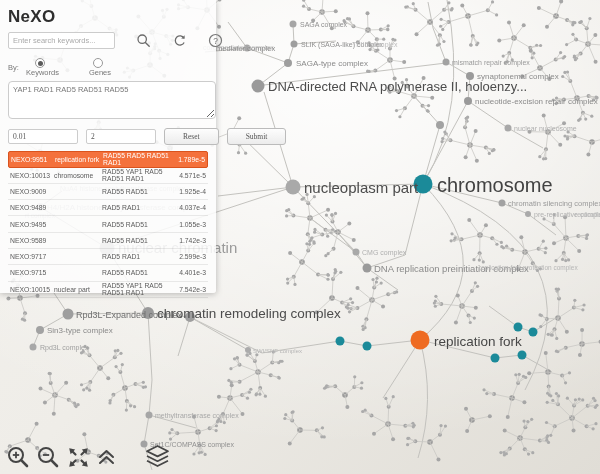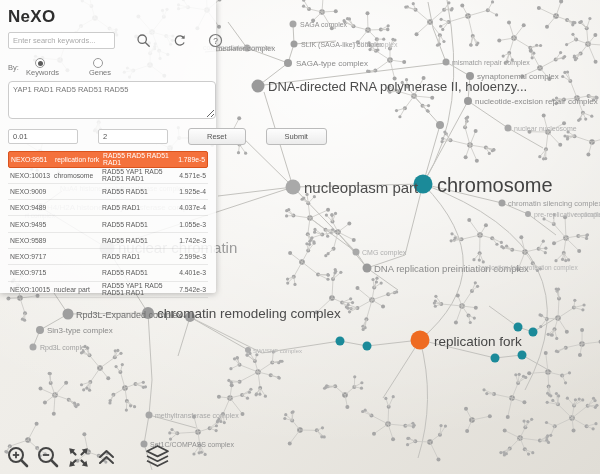--- a/index.html
+++ b/index.html
@@ -34,21 +34,21 @@
   .radio-row{display:flex;align-items:center;margin-top:9px;font-size:7.5px;color:#777;}
   .radio-row .bylab{width:18px;}
   .radio{width:8px;height:8px;border:1px solid #999;border-radius:50%;background:#fff;display:inline-block;position:relative;margin-right:4px;flex:0 0 auto;}
   .radio.sel::after{content:"";position:absolute;left:1.5px;top:1.5px;width:5px;height:5px;border-radius:50%;background:#5a5a5a;}
   .radio-opt{display:flex;align-items:center;margin-right:30px;cursor:pointer;flex-direction:column;}
   .te-heading{margin-top:15px;font-size:9.5px;color:#8a8a8a;}
   .gene-textarea{
     margin-top:4px;width:198px;height:30px;border:1px solid #ccc;border-radius:4px;background:#fff;
     font-size:7.5px;color:#777;padding:3px 4px;resize:both;outline:none;font-family:inherit;
   }
-  .params-row{display:flex;align-items:center;gap:20px;margin-top:5px;}
+  .params-row{display:flex;align-items:center;gap:8px;margin-top:5px;font-family:Liberation Serif, serif;}
   .param-input{width:60px;height:13px;border:1px solid #ccc;border-radius:2px;background:#fff;font-size:7.5px;color:#555;padding:0 4px;outline:none;font-family:inherit;}
   .pbtn{
     height:17px;border:1px solid #bbb;border-radius:3px;background:linear-gradient(#fdfdfd,#ececec);
     font-size:7.5px;color:#555;padding:0 18px;cursor:pointer;font-family:inherit;
   }
   .results{margin-top:6px;}
   .rrow{
     display:flex;align-items:center;height:15.3px;border-bottom:1px solid rgba(0,0,0,0.08);
     font-size:6.8px;color:#5a5a5a;cursor:pointer;padding:0 2px;
   }

